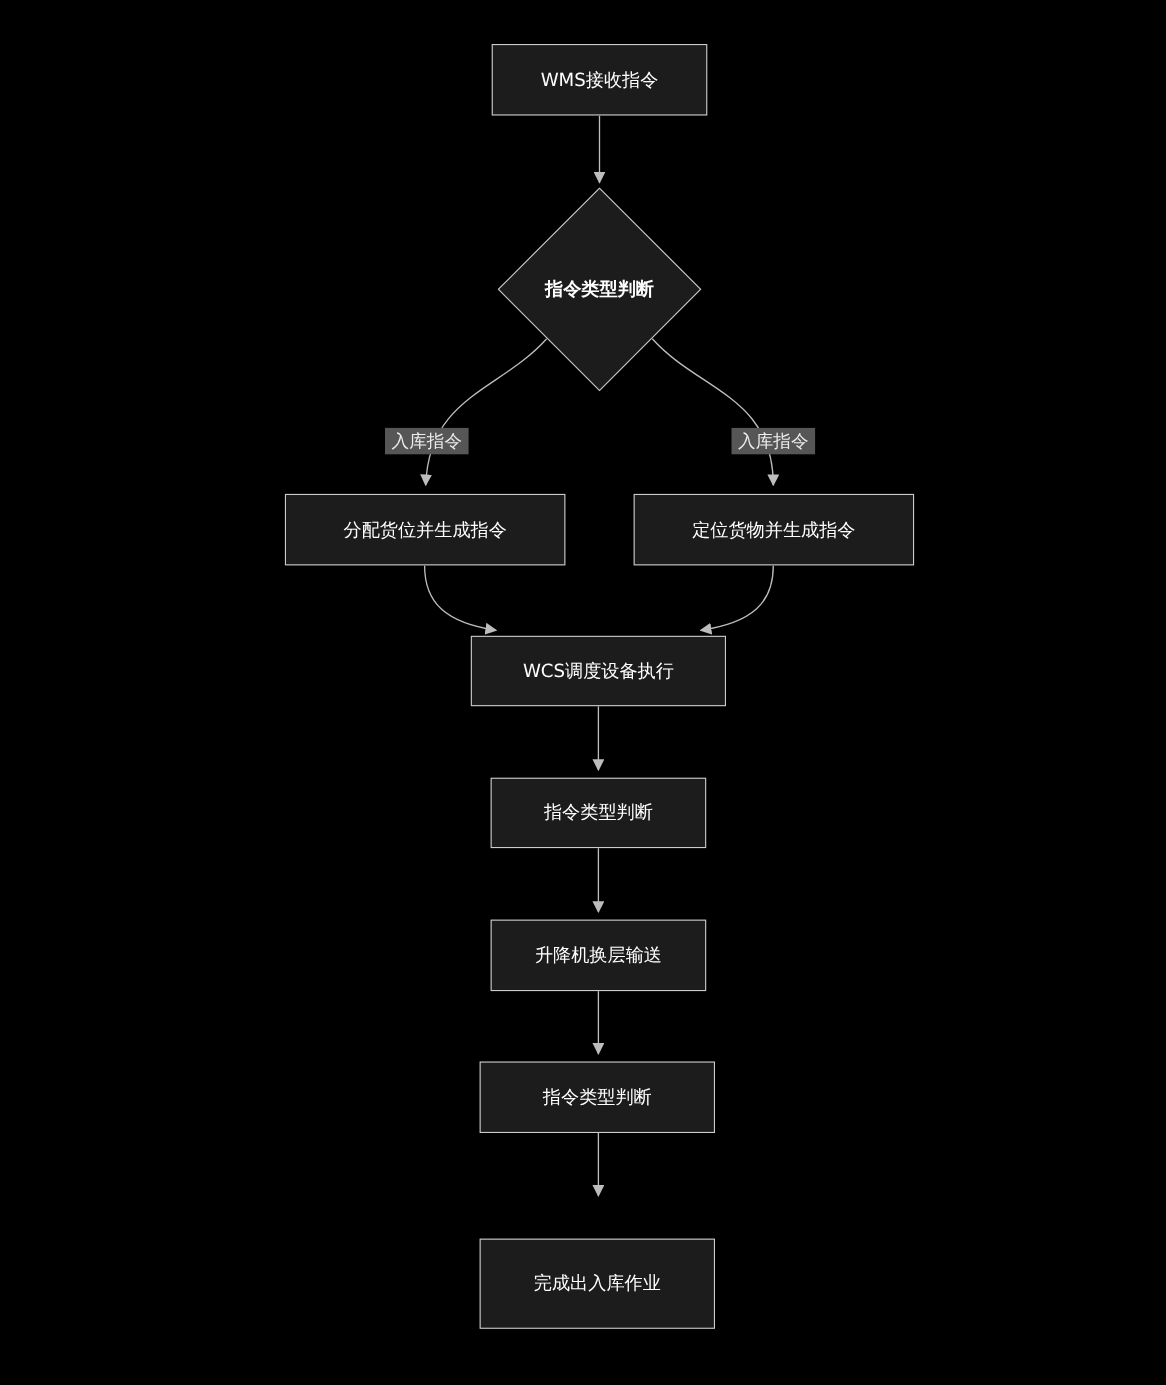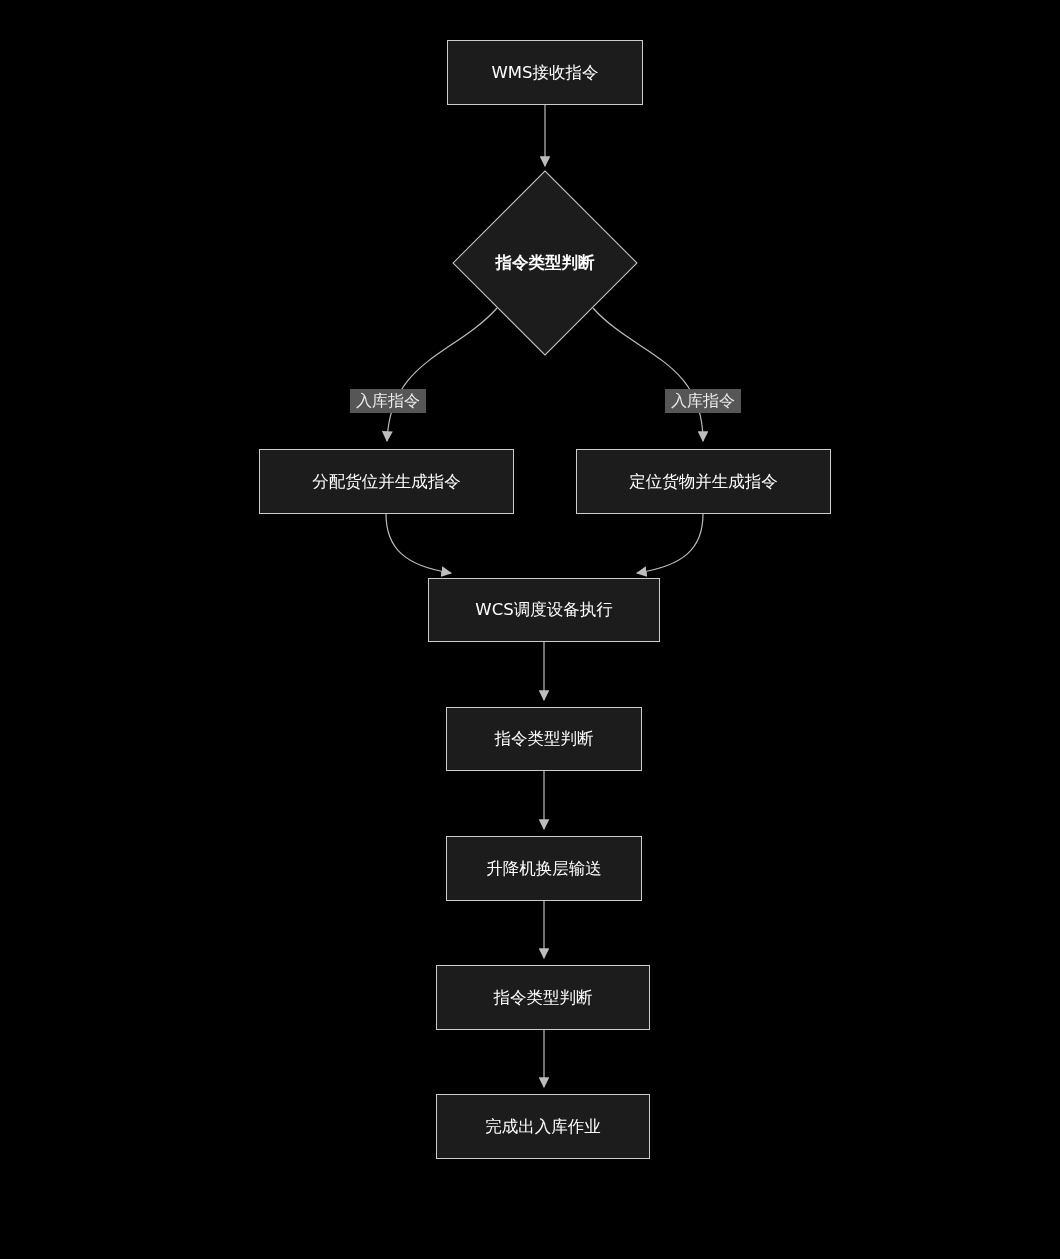--- a/index.html
+++ b/index.html
@@ -116,17 +116,17 @@
   </div>
 
   <div class="node" style="left:446px;top:836px;width:196px;height:65px">
     <span>升降机换层输送</span>
   </div>
 
   <div class="node" style="left:436px;top:965px;width:214px;height:65px">
     <span>指令类型判断</span>
   </div>
 
-  <div class="node" style="left:436px;top:1094px;width:214px;height:65px">
+  <div class="node" style="left:436px;top:1126px;width:214px;height:82px">
     <span>完成出入库作业</span>
   </div>
 
 </div>
 
 </body></html>

